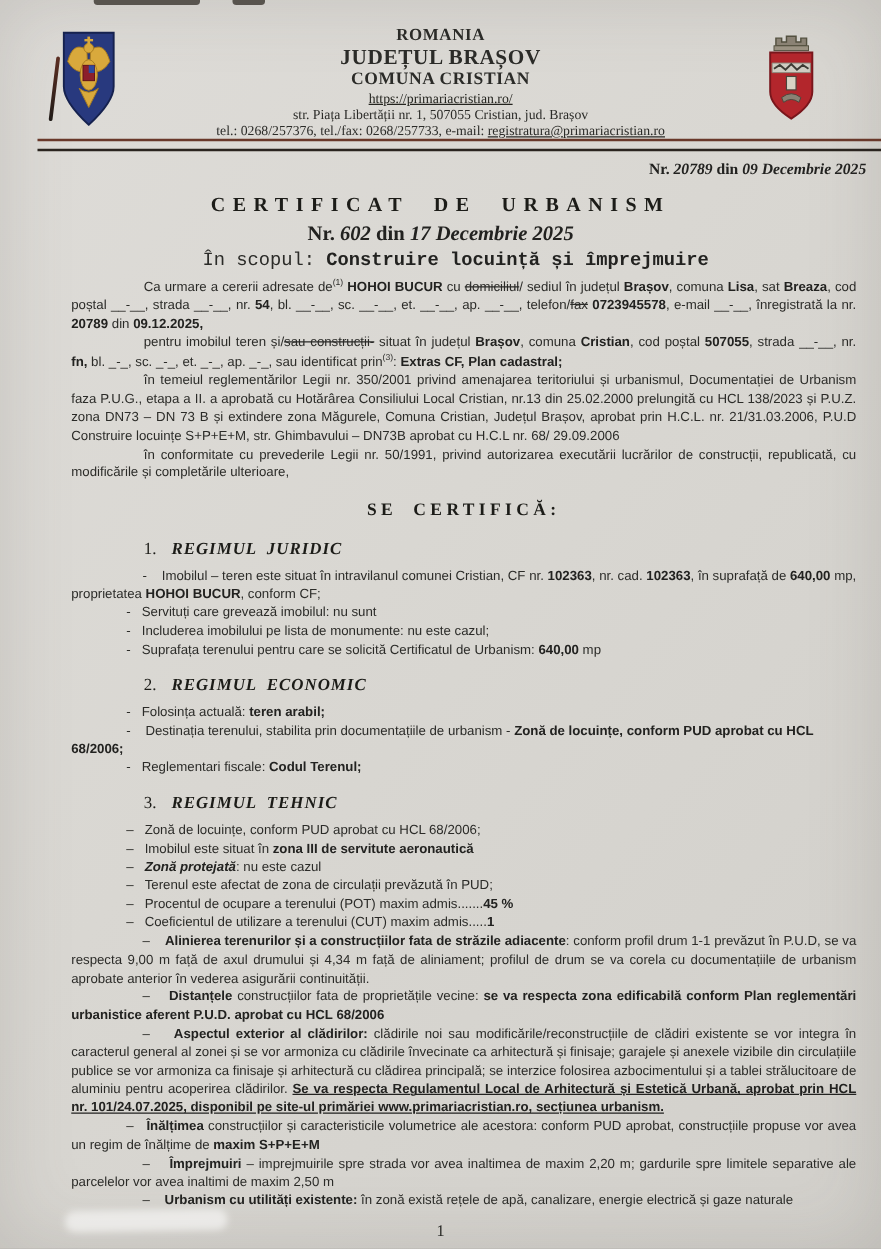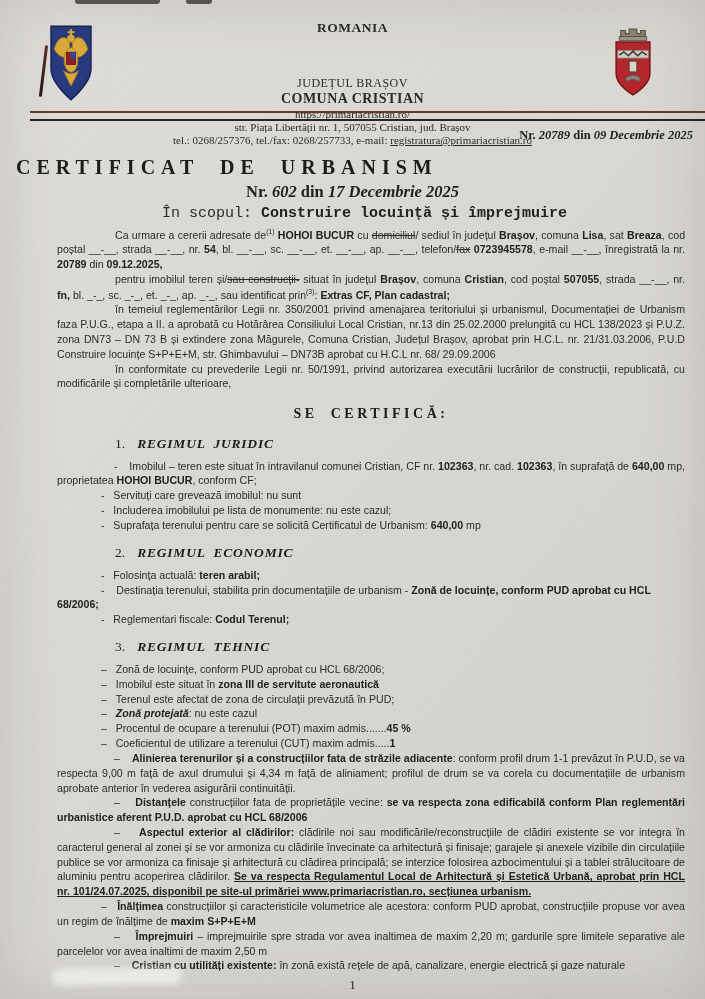--- a/index.html
+++ b/index.html
@@ -14,31 +14,31 @@
   .edge-mark.m1{left:75px;width:85px;}
   .edge-mark.m2{left:186px;width:26px;}
   
   .header{position:relative;height:88px;padding-top:20px;}
   .pen-mark{position:absolute;left:42px;top:45px;width:3px;height:52px;
     background:linear-gradient(#5c2e22,#201b18);transform:rotate(7deg);border-radius:2px;}
   .emblem-left{position:absolute;left:48px;top:23px;}
   .emblem-right{position:absolute;left:610px;top:24px;}
   .h-center{width:440px;margin:0 auto;text-align:center;font-family:"Liberation Serif",serif;}
   .h-country{font-size:13.5px;font-weight:bold;letter-spacing:.5px;}
-  .h-county{font-size:12px;font-weight:normal;letter-spacing:.5px;margin-top:40px;}
+  .h-county{font-size:17px;font-weight:bold;letter-spacing:.5px;}
   .h-commune{font-size:14px;font-weight:bold;letter-spacing:.5px;}
   .h-site{font-size:11px;text-decoration:underline;color:#24241f;margin-top:1px;}
   .h-addr{font-size:11px;margin-top:1px;}
   .h-tel{font-size:11px;margin-top:1px;}
   .h-tel .mail{text-decoration:underline;}
   .rule{margin-left:30px;height:6px;border-top:2px solid #69382a;border-bottom:2.5px solid #2a241f;margin-top:3px;}
   .reg-line{font-family:"Liberation Serif",serif;font-size:12.5px;text-align:right;padding-right:12px;margin-top:7px;color:#1e1e1a;}
   
-  .title{margin-top:13px;font-family:"Liberation Serif",serif;
-    font-size:20px;font-weight:bold;letter-spacing:6px;word-spacing:10px;color:#1c1c18;margin-left:16px;}
+  .title{margin-top:13px;text-align:center;font-family:"Liberation Serif",serif;
+    font-size:16px;font-weight:bold;letter-spacing:6px;word-spacing:10px;color:#1c1c18;}
   .subtitle{margin-top:3px;text-align:center;font-family:"Liberation Serif",serif;font-size:16.5px;color:#1c1c18;}
   .purpose{margin-top:3px;text-align:center;font-family:Liberation Mono, monospace;font-size:15px;padding-left:24px;}
   
   .content{padding:5px 20px 0 57px;font-size:10.6px;line-height:1.4;}
   .p{margin:0;text-align:justify;}
   .ind-a{text-indent:58px;}
   .ind-b{text-indent:44px;text-align:left;}
   .ind-c{text-indent:57px;text-align:left;}
   .ind-d{text-indent:20px;text-align:left;}
   .just{text-align:justify;}
@@ -127,29 +127,29 @@
     <p class="p ind-b"><span>-&nbsp;&nbsp;&nbsp;Suprafața terenului pentru care se solicită Certificatul de Urbanism:  </span><span class="b">640,00</span><span> mp</span></p>
 
     <div class="sec-h"><span class="sec-num">2.</span><span class="sec-title">REGIMUL  ECONOMIC</span></div>
     <p class="p ind-b"><span>-&nbsp;&nbsp;&nbsp;Folosința actuală: </span><span class="b">teren arabil;</span></p>
     <p class="p ind-b"><span>-&nbsp;&nbsp;&nbsp;&nbsp;Destinația terenului, stabilita prin documentațiile de urbanism - </span><span class="b">Zonă de locuințe, conform PUD aprobat cu HCL 68/2006;</span></p>
     <p class="p ind-b"><span>-&nbsp;&nbsp;&nbsp;Reglementari fiscale: </span><span class="b">Codul Terenul;</span></p>
 
     <div class="sec-h"><span class="sec-num">3.</span><span class="sec-title">REGIMUL  TEHNIC</span></div>
     <p class="p ind-b"><span>–&nbsp;&nbsp;&nbsp;Zonă de locuințe, conform PUD aprobat cu HCL 68/2006;</span></p>
     <p class="p ind-b"><span>–&nbsp;&nbsp;&nbsp;Imobilul este situat în </span><span class="b">zona III de servitute aeronautică</span></p>
+    <p class="p ind-b"><span>–&nbsp;&nbsp;&nbsp;</span><span class="b i">Zonă protejată</span><span>: nu este cazul</span></p>
     <p class="p ind-b"><span>–&nbsp;&nbsp;&nbsp;Terenul este afectat de zona de circulații prevăzută în PUD;</span></p>
-    <p class="p ind-b"><span>–&nbsp;&nbsp;&nbsp;</span><span class="b i">Zonă protejată</span><span>: nu este cazul</span></p>
     <p class="p ind-b"><span>–&nbsp;&nbsp;&nbsp;Procentul de ocupare a terenului (POT)  maxim admis.......</span><span class="b">45 %</span></p>
     <p class="p ind-b"><span>–&nbsp;&nbsp;&nbsp;Coeficientul de utilizare a terenului (CUT) maxim admis.....</span><span class="b">1</span></p>
     <p class="p ind-c just"><span>–&nbsp;&nbsp;&nbsp;&nbsp;</span><span class="b">Alinierea terenurilor și a construcțiilor fata de străzile adiacente</span><span>: conform profil drum 1-1 prevăzut în P.U.D, se va respecta 9,00 m față de axul drumului și 4,34 m față de aliniament; profilul de drum se va corela cu documentațiile de urbanism aprobate anterior în vederea asigurării continuității.</span></p>
     <p class="p ind-c just"><span>–&nbsp;&nbsp;&nbsp;&nbsp;</span><span class="b">Distanțele</span><span> construcțiilor fata de proprietățile vecine: </span><span class="b">se va respecta zona edificabilă conform Plan reglementări urbanistice aferent P.U.D. aprobat cu HCL 68/2006</span></p>
     <p class="p ind-c just"><span>–&nbsp;&nbsp;&nbsp;&nbsp;</span><span class="b">Aspectul exterior al clădirilor:</span><span> clădirile noi sau modificările/reconstrucțiile de clădiri existente se vor integra în caracterul general al zonei și se vor armoniza cu clădirile învecinate ca arhitectură și finisaje; garajele și anexele vizibile din circulațiile publice se vor armoniza ca finisaje și arhitectură cu clădirea principală; se interzice folosirea azbocimentului și a tablei strălucitoare de aluminiu pentru acoperirea clădirilor. </span><span class="b u">Se va respecta Regulamentul Local de Arhitectură și Estetică Urbană, aprobat prin HCL nr. 101/24.07.2025, disponibil pe site-ul primăriei www.primariacristian.ro, secțiunea urbanism.</span></p>
     <p class="p ind-b just"><span>–&nbsp;&nbsp;&nbsp;</span><span class="b">Înălțimea</span><span> construcțiilor și caracteristicile volumetrice ale acestora: conform PUD aprobat, construcțiile propuse vor avea un regim de înălțime de </span><span class="b">maxim S+P+E+M</span></p>
     <p class="p ind-c just"><span>–&nbsp;&nbsp;&nbsp;&nbsp;</span><span class="b">Împrejmuiri</span><span> – imprejmuirile spre strada vor avea inaltimea de maxim 2,20 m; gardurile spre limitele separative ale parcelelor vor avea inaltimi de maxim 2,50 m</span></p>
-    <p class="p ind-c"><span>–&nbsp;&nbsp;&nbsp;&nbsp;</span><span class="b">Cristian cu utilități existente:</span><span> în zonă există rețele de apă, canalizare, energie electrică și gaze naturale</span></p>
+    <p class="p ind-c"><span>–&nbsp;&nbsp;&nbsp;&nbsp;</span><span class="b">Urbanism cu utilități existente:</span><span> în zonă există rețele de apă, canalizare, energie electrică și gaze naturale</span></p>
 
   </div>
 
   <div class="watermark"></div>
   <div class="page-num">1</div>
 
 </div>
 
 </body></html>

